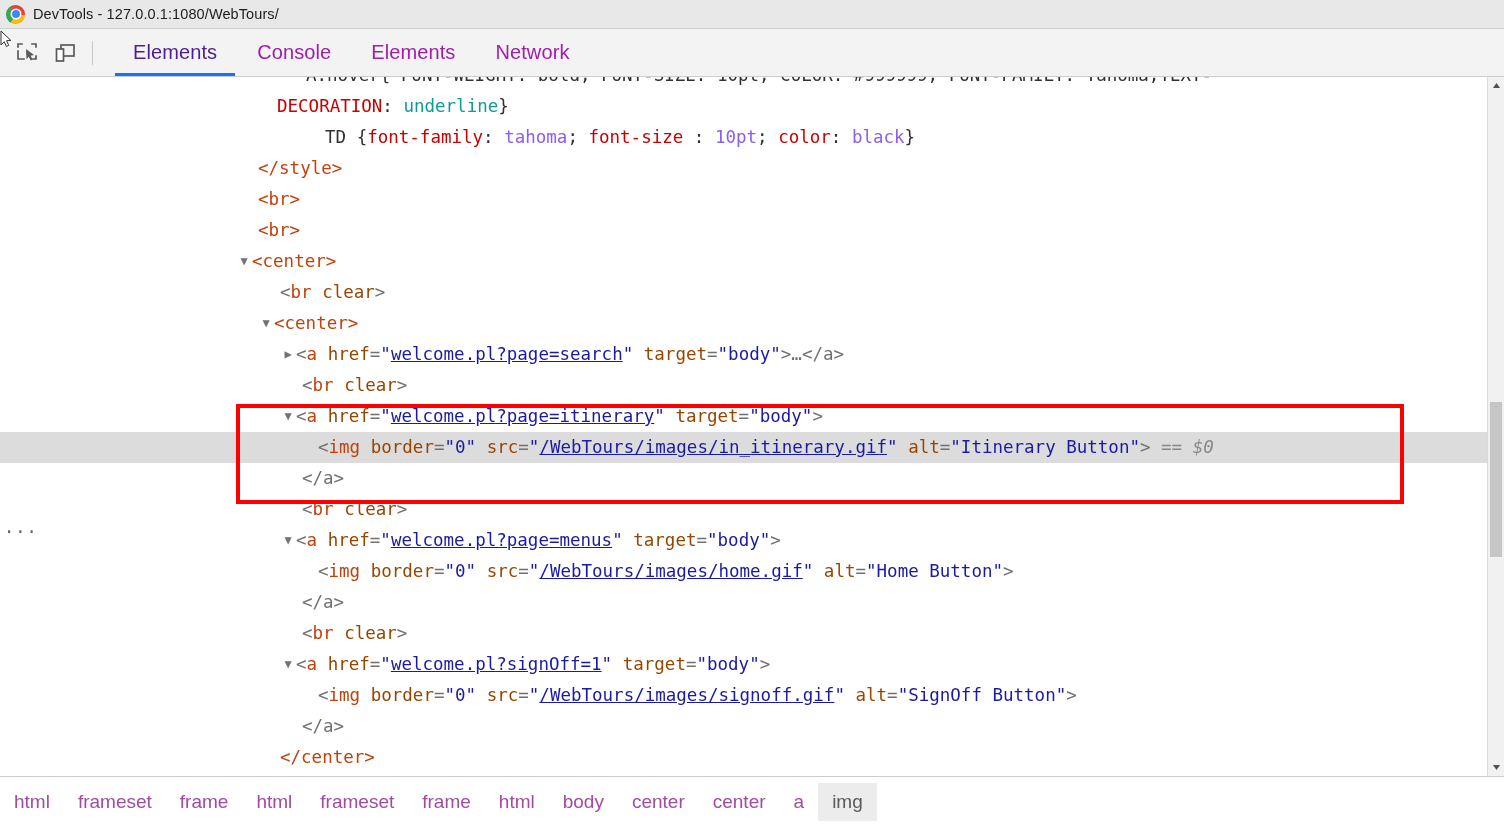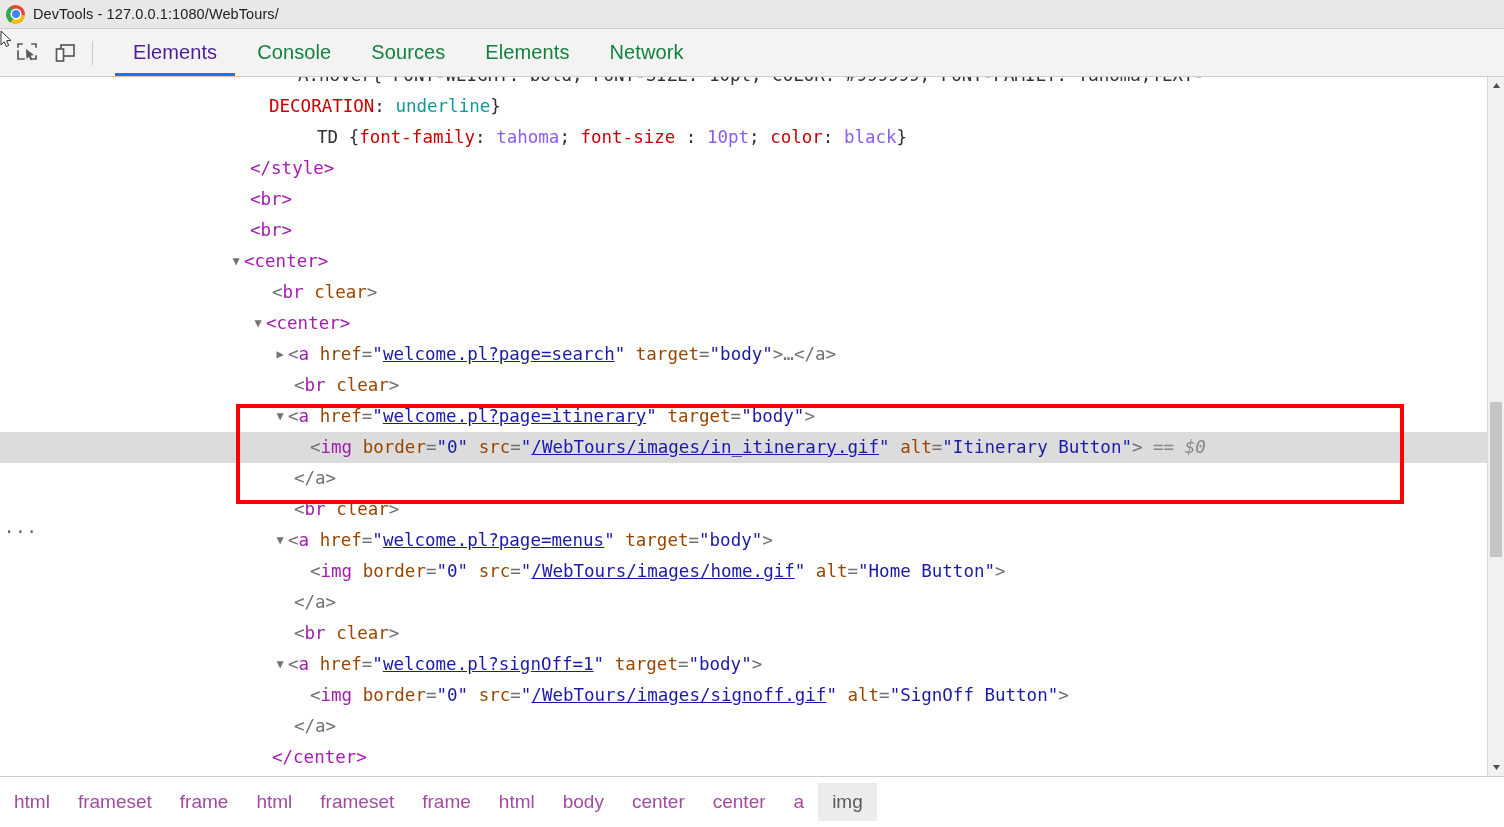--- a/index.html
+++ b/index.html
@@ -61,21 +61,21 @@
     align-self: stretch; height: 24px; margin-top: 12px;
   }
   #tabs {
     display: flex; align-items: stretch; margin-left: 10px;
   }
   .tab {
     position: relative;
     display: flex; align-items: center;
     padding: 0 20px;
     font-size: 20px;
-    color: #15803d;
+    color: #a21caf;
     white-space: nowrap;
     cursor: pointer;
     letter-spacing: 0.1px;
   }
   .tab.active { color: #4c1d95; }
   .tab.active::after {
     content: ""; position: absolute;
     left: 2px; right: 2px; bottom: 0; height: 3px;
     background: #1a73e8;
   }
@@ -88,33 +88,33 @@
     overflow: hidden;
     font-family: "DejaVu Sans Mono", monospace;
     font-size: 17.5px;
     line-height: 31px;
     color: #303030;
     white-space: nowrap;
   }
   .row {
     position: relative;
     height: 31px;
-    padding-left: 4px;
+    padding-left: 12px;
     white-space: nowrap;
     display: block;
   }
   .row.selected { background: #dcdcdc; }
   .row .ind { display: inline-block; }
   .tw {
     display: inline-block; width: 16px; text-align: center;
     color: #727272; font-size: 12px; position: relative; top: -2px;
   }
 
   
-  .tag     { color: #a21caf; }
+  .tag     { color: #c2410c; }
   .punct   { color: #717171; }
   .attr    { color: #994500; }
   .val     { color: #1a1aa6; }
   .link    { color: #1a1aa6; text-decoration: underline; }
   .dollar  { color: #888888; font-style: italic; }
   .eq      { color: #888888; }
   .css-prop { color: #c80000; }
   .css-val  { color: #8b5cf6; }
   .css-val2 { color: #0c9a9a; }
   .css-br   { color: #303030; }
@@ -210,23 +210,20 @@
   <div class="tb-sep"></div>
 
   <div id="tabs">
     <div class="tab active">
         <span>Elements</span>
       </div>
     <div class="tab">
         <span>Console</span>
       </div>
     <div class="tab">
-        <span>Sources</span>
-      </div>
-    <div class="tab">
         <span>Elements</span>
       </div>
     <div class="tab">
         <span>Network</span>
       </div>
   </div>
 </div>
 
 <div id="tree-panel">
 

